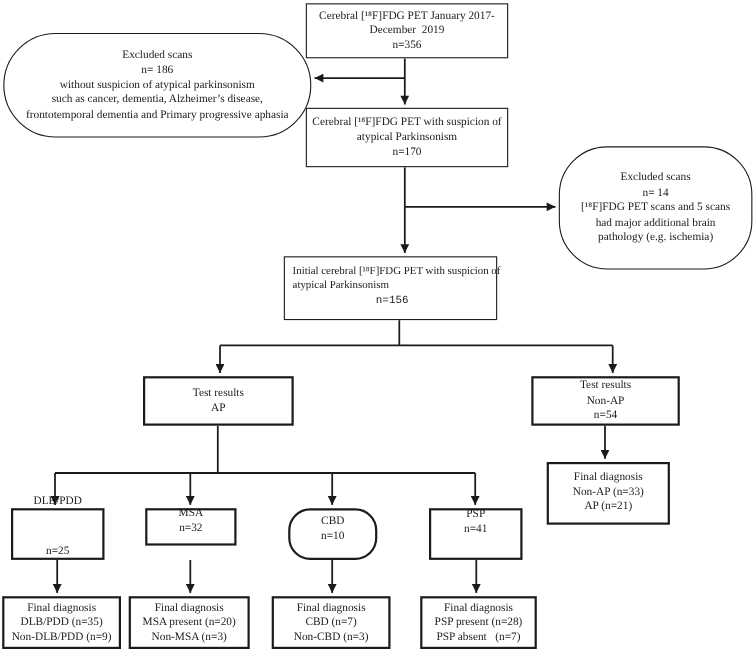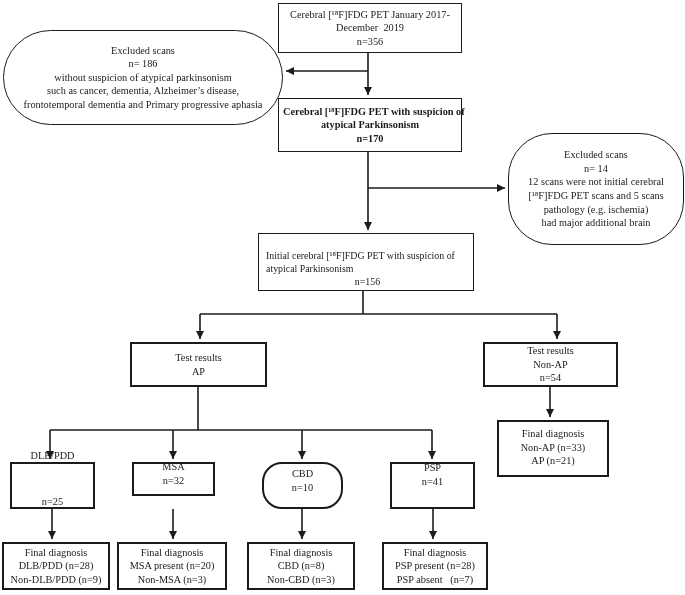--- a/index.html
+++ b/index.html
@@ -16,24 +16,24 @@
     position:absolute;box-sizing:border-box;background:#ffffff;
     border:1.5px solid #1b1b1b;
     display:flex;flex-direction:column;justify-content:center;
     text-align:center;font-size:10.3px;line-height:1.32;
     padding:2px 4px;
   }
   .ln{white-space:nowrap;}
   
   .n-pet-total   {left:278px;top:3px;  width:184px;height:50px;}
   .n-excl186     {left:3px;  top:30px; width:280px;height:95px; border-radius:50px;}
-  .n-pet-susp    {left:278px;top:98px; width:184px;height:54px;font-weight:bold;}
+  .n-pet-susp    {left:278px;top:98px; width:184px;height:54px;}
   .n-excl14      {left:508px;top:133px;width:176px;height:112px;border-radius:44px;}
-  .n-initial     {left:258px;top:233px;width:216px;height:58px;text-align:left;padding-left:7px;font-size:9.9px;justify-content:flex-end;padding-top:6px;}
-  .n-initial .center{text-align:center;}
+  .n-initial     {left:258px;top:233px;width:194px;height:58px;text-align:left;padding-left:7px;font-size:9.9px;justify-content:flex-start;padding-top:6px;}
+  .n-initial .center{text-align:center;font-family:Liberation Mono, monospace;}
   .n-test-ap     {left:130px;top:342px;width:137px;height:45px;border-width:2px;}
   .n-test-nonap  {left:483px;top:342px;width:135px;height:45px;border-width:2px;}
   .n-final-nonap {left:497px;top:420px;width:112px;height:57px;border-width:2px;justify-content:flex-start;padding-top:5px;}
   .n-dlb         {left:10px; top:462px;width:85px; height:47px;border-width:2px;padding-bottom:15px;gap:32px;}
   .n-msa         {left:132px;top:462px;width:83px; height:34px;border-width:2px;padding-bottom:12px;}
   .n-cbd         {left:262px;top:462px;width:81px; height:47px;border-width:2px;padding-bottom:12px;border-radius:20px;}
   .n-psp         {left:390px;top:462px;width:85px; height:47px;border-width:2px;padding-bottom:24px;}
   .n-final-dlb   {left:2px;  top:542px;width:108px;height:48px;border-width:2px;}
   .n-final-msa   {left:117px;top:542px;width:110px;height:48px;border-width:2px;}
   .n-final-cbd   {left:247px;top:542px;width:108px;height:48px;border-width:2px;}
@@ -89,24 +89,23 @@
 
   <div class="node n-pet-susp">
     <div class="ln">Cerebral [¹⁸F]FDG PET with suspicion of</div>
     <div class="ln">atypical Parkinsonism</div>
     <div class="ln">n=170</div>
   </div>
 
   <div class="node n-excl14">
     <div class="ln">Excluded scans</div>
     <div class="ln">n= 14</div>
-    <div class="ln">12 scans were not initial cerebral</div>
     <div class="ln">[¹⁸F]FDG PET scans and 5 scans</div>
+    <div class="ln">had major additional brain</div>
     <div class="ln">pathology (e.g. ischemia)</div>
-    <div class="ln">had major additional brain</div>
   </div>
 
   <div class="node n-initial">
     <div class="ln">Initial cerebral [¹⁸F]FDG PET with suspicion of</div>
     <div class="ln">atypical Parkinsonism</div>
     <div class="ln center">n=156</div>
   </div>
 
   <div class="node n-test-ap">
     <div class="ln">Test results</div>
@@ -140,33 +139,33 @@
     <div class="ln">n=10</div>
   </div>
 
   <div class="node n-psp">
     <div class="ln">PSP</div>
     <div class="ln">n=41</div>
   </div>
 
   <div class="node n-final-dlb">
     <div class="ln">Final diagnosis</div>
-    <div class="ln">DLB/PDD (n=28)</div>
+    <div class="ln">DLB/PDD (n=35)</div>
     <div class="ln">Non-DLB/PDD (n=9)</div>
   </div>
 
   <div class="node n-final-msa">
     <div class="ln">Final diagnosis</div>
     <div class="ln">MSA present (n=20)</div>
     <div class="ln">Non-MSA (n=3)</div>
   </div>
 
   <div class="node n-final-cbd">
     <div class="ln">Final diagnosis</div>
-    <div class="ln">CBD (n=8)</div>
+    <div class="ln">CBD (n=7)</div>
     <div class="ln">Non-CBD (n=3)</div>
   </div>
 
   <div class="node n-final-psp">
     <div class="ln">Final diagnosis</div>
     <div class="ln">PSP present (n=28)</div>
     <div class="ln">PSP absent&nbsp;&nbsp;&nbsp;(n=7)</div>
   </div>
 
 </div>

